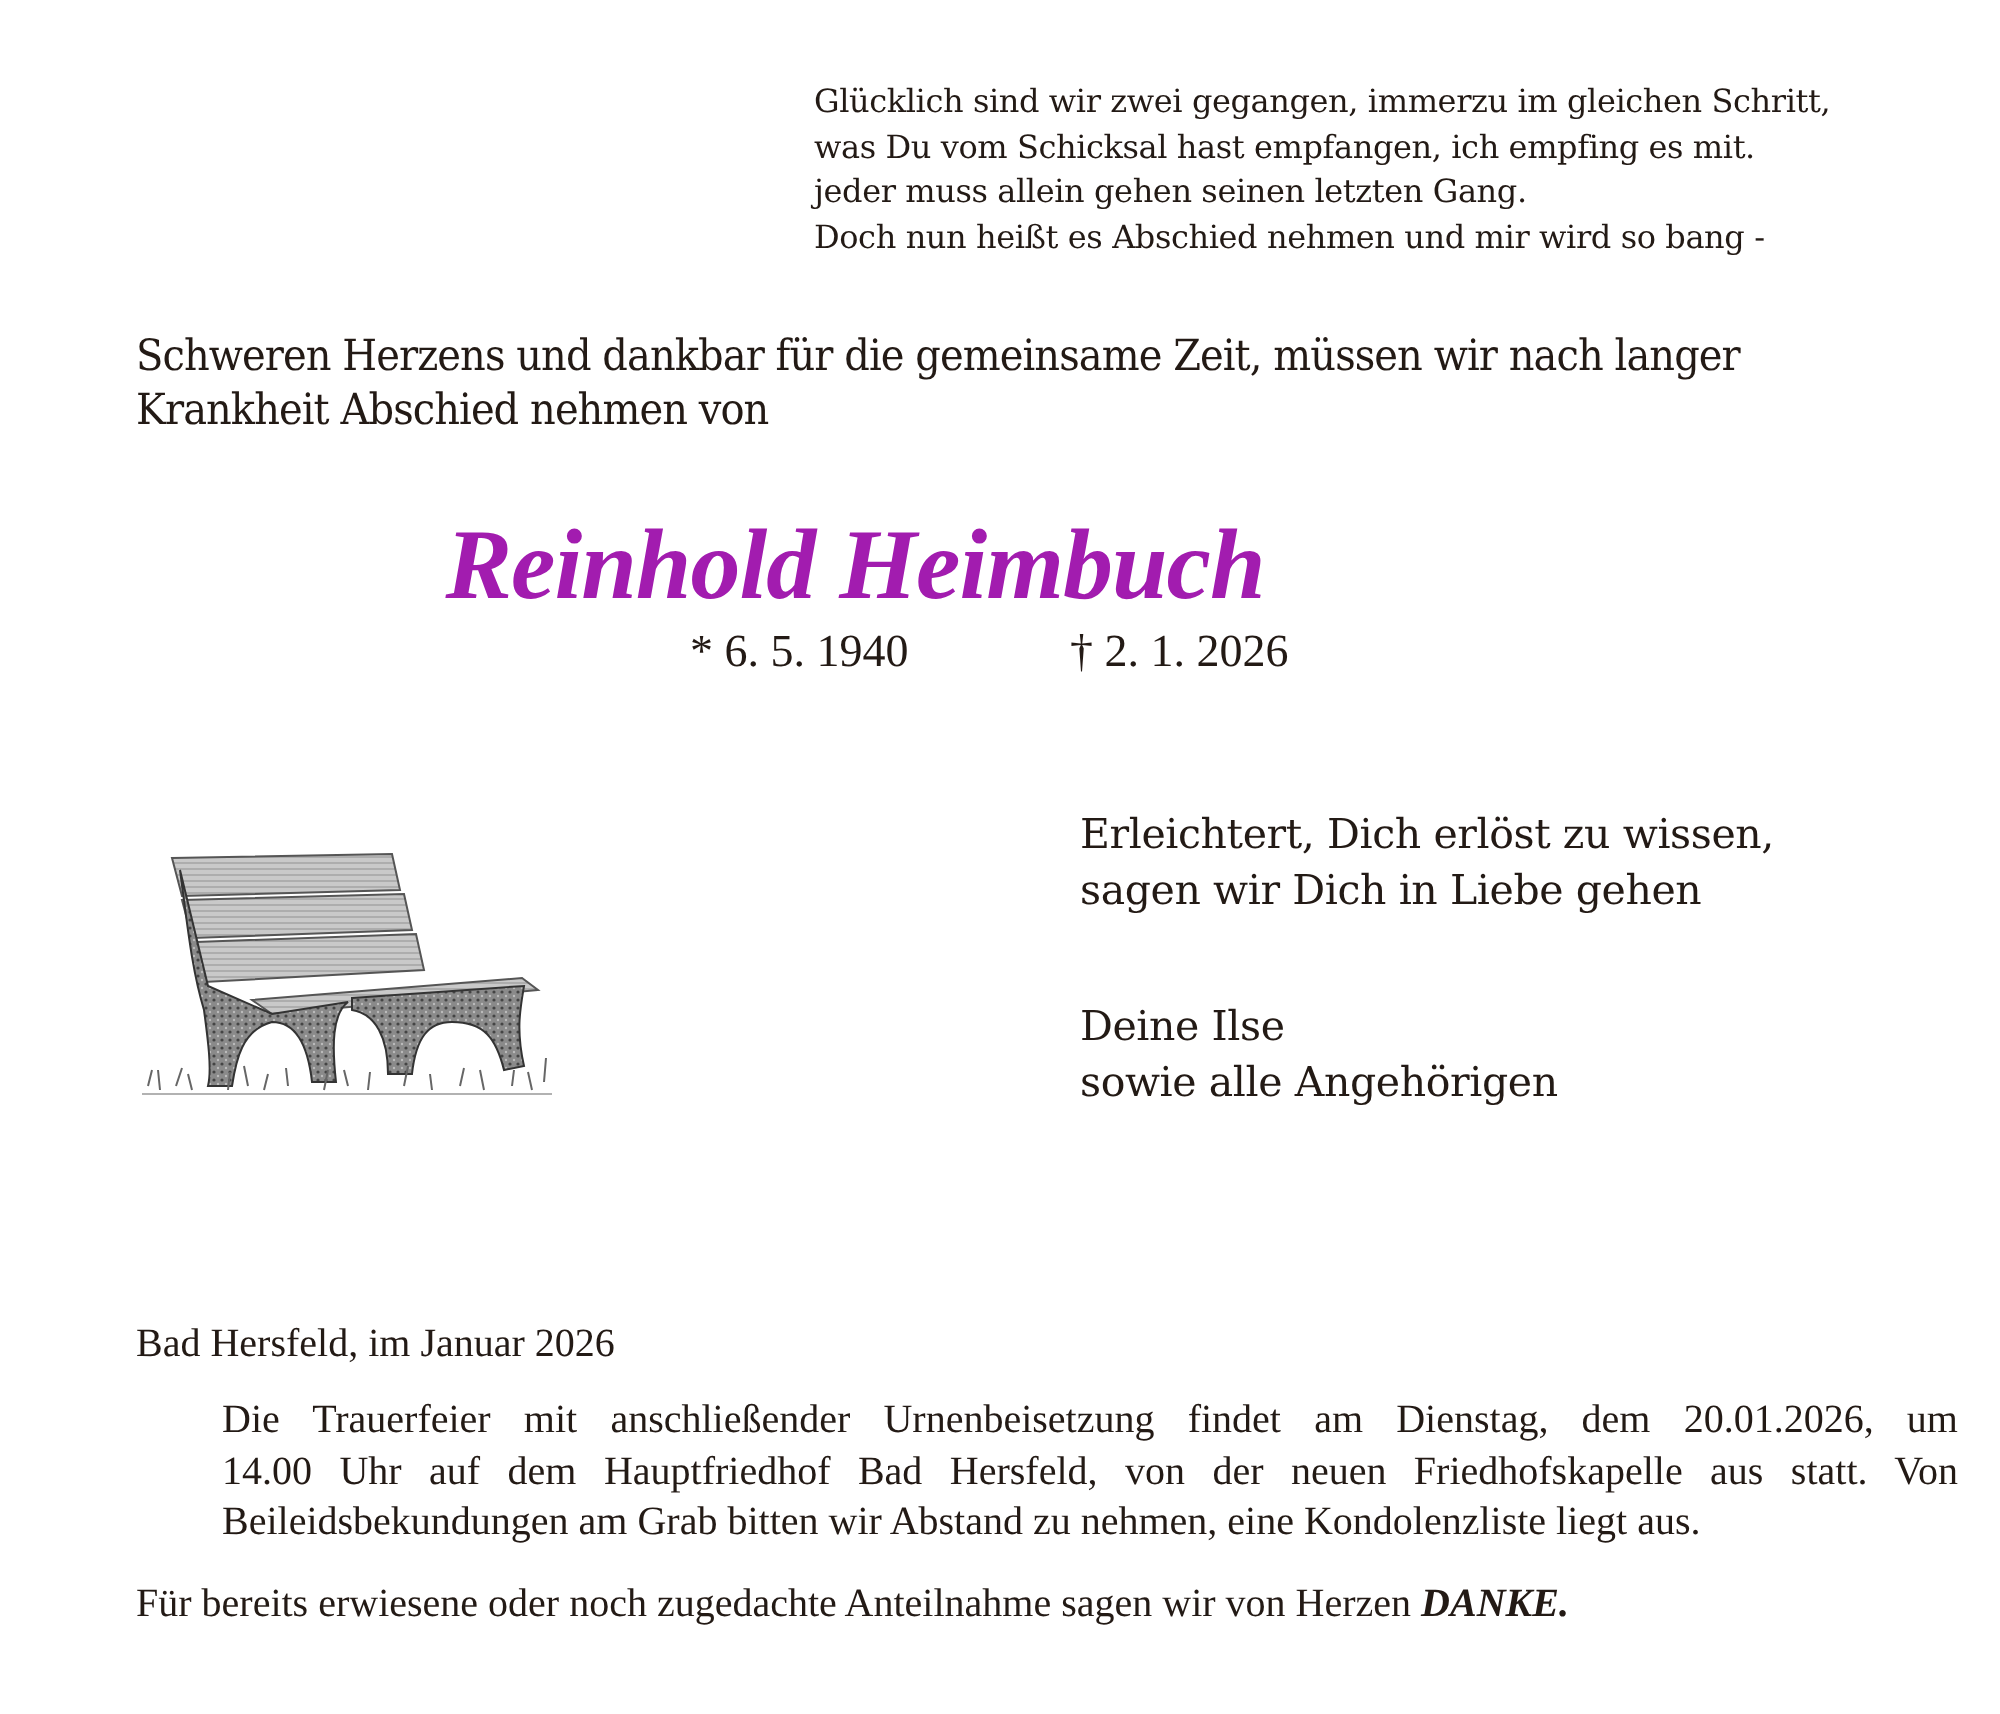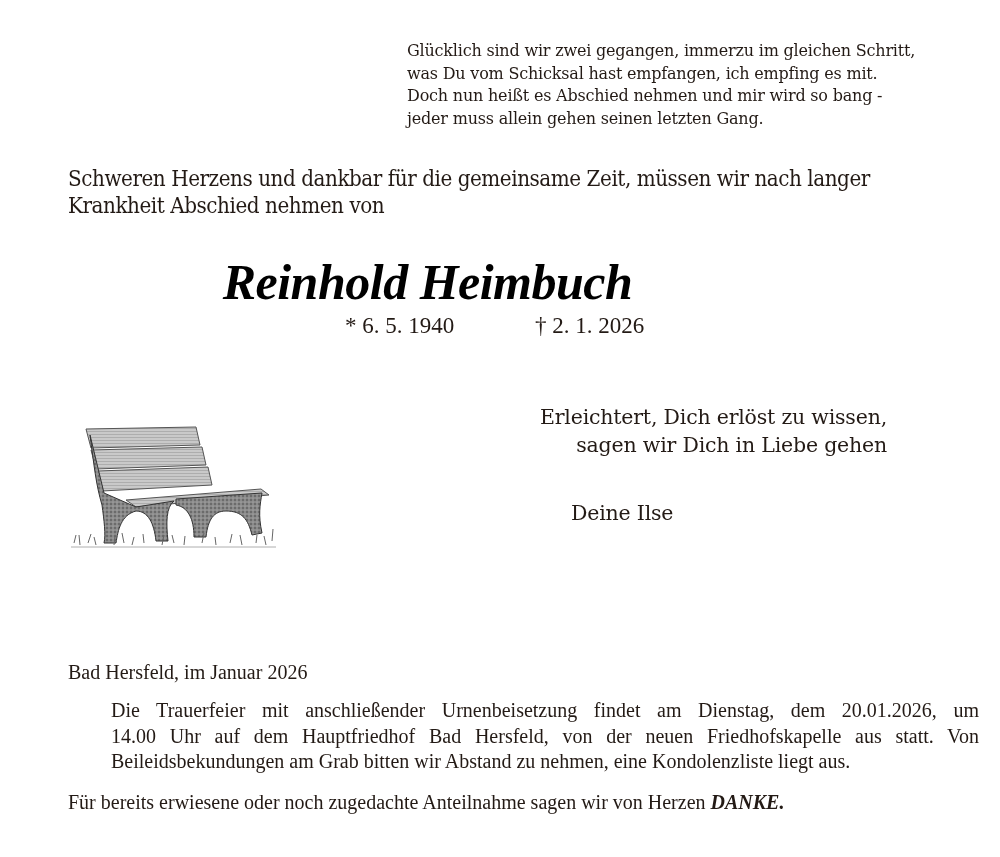--- a/index.html
+++ b/index.html
@@ -31,45 +31,43 @@
       white-space: nowrap;
     }
     .name {
       left: 0; width: 855px; top: 253px;
       text-align: center;
       font-family: "Liberation Serif", serif;
       font-style: italic;
       font-weight: bold;
       font-size: 50px;
       letter-spacing: -0.5px;
-      color: #000000;
+      color: #a21caf;
     }
     .dates {
       top: 313px; left: 345px;
       font-family: "Liberation Serif", serif;
       font-size: 23px;
       white-space: nowrap;
     }
     .dates .death { position: absolute; left: 190px; }
     .bench {
       left: 66px; top: 415px; width: 215px; height: 135px;
     }
     .quote {
       left: 540px; top: 404px;
       font-size: 20.5px; line-height: 27.5px;
       letter-spacing: -0.2px;
       white-space: nowrap;
-      text-align: right;
     }
     .family {
       left: 540px; top: 499px;
       font-size: 20.5px; line-height: 28px;
       letter-spacing: -0.2px;
       white-space: nowrap;
-      margin-left: 31px;
     }
     .place {
       left: 68px; top: 659px;
       font-family: "Liberation Serif", serif;
       font-size: 20px; line-height: 26px;
       white-space: nowrap;
     }
     .details {
       left: 68px; top: 698px; width: 870px;
       font-family: "Liberation Serif", serif;
@@ -84,22 +82,22 @@
       white-space: nowrap;
     }
     .thanks b { font-style: italic; font-weight: bold; }
   </style>
 </head>
 <body>
 
 <div class="abs poem">
   <div>Glücklich sind wir zwei gegangen, immerzu im gleichen Schritt,</div>
   <div>was Du vom Schicksal hast empfangen, ich empfing es mit.</div>
+  <div>jeder muss allein gehen seinen letzten Gang.</div>
   <div>Doch nun heißt es Abschied nehmen und mir wird so bang -</div>
-  <div>jeder muss allein gehen seinen letzten Gang.</div>
 </div>
 
 <div class="abs intro">
   <div>Schweren Herzens und dankbar für die gemeinsame Zeit, müssen wir nach langer</div>
   <div>Krankheit Abschied nehmen von</div>
 </div>
 
 <div class="abs name">Reinhold Heimbuch</div>
 
 <div class="abs dates">
@@ -138,20 +136,21 @@
   </svg>
 </div>
 
 <div class="abs quote">
   <div>Erleichtert, Dich erlöst zu wissen,</div>
   <div>sagen wir Dich in Liebe gehen</div>
 </div>
 
 <div class="abs family">
   <div>Deine Ilse</div>
+  <div>sowie alle Angehörigen</div>
 </div>
 
 <div class="abs place">Bad Hersfeld, im Januar 2026</div>
 
 <div class="abs details">
   <div class="justify">Die Trauerfeier mit anschließender Urnenbeisetzung findet am Dienstag, dem 20.01.2026, um</div>
   <div class="justify">14.00 Uhr auf dem Hauptfriedhof Bad Hersfeld, von der neuen Friedhofskapelle aus statt. Von</div>
   <div>Beileidsbekundungen am Grab bitten wir Abstand zu nehmen, eine Kondolenzliste liegt aus.</div>
 </div>
 

